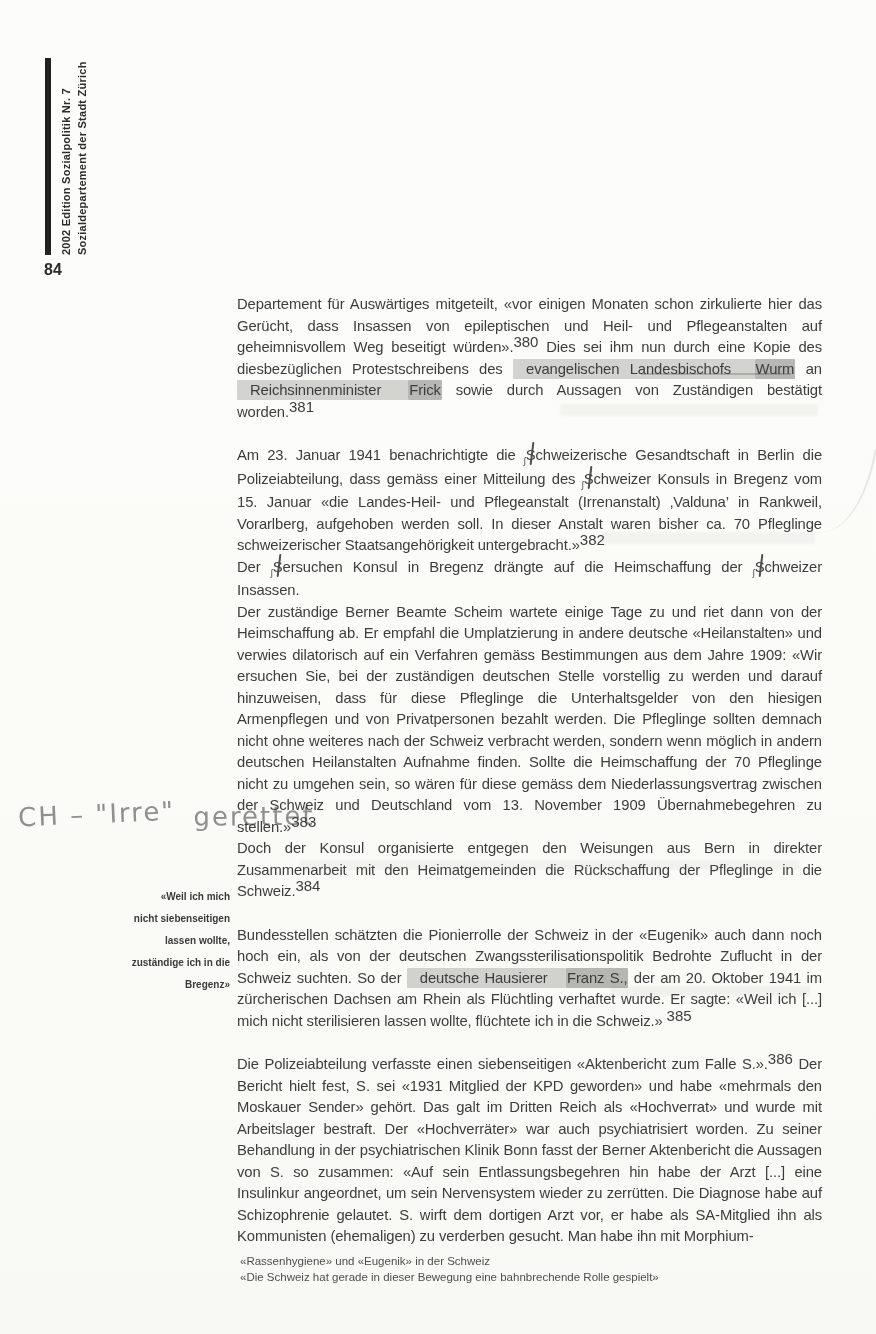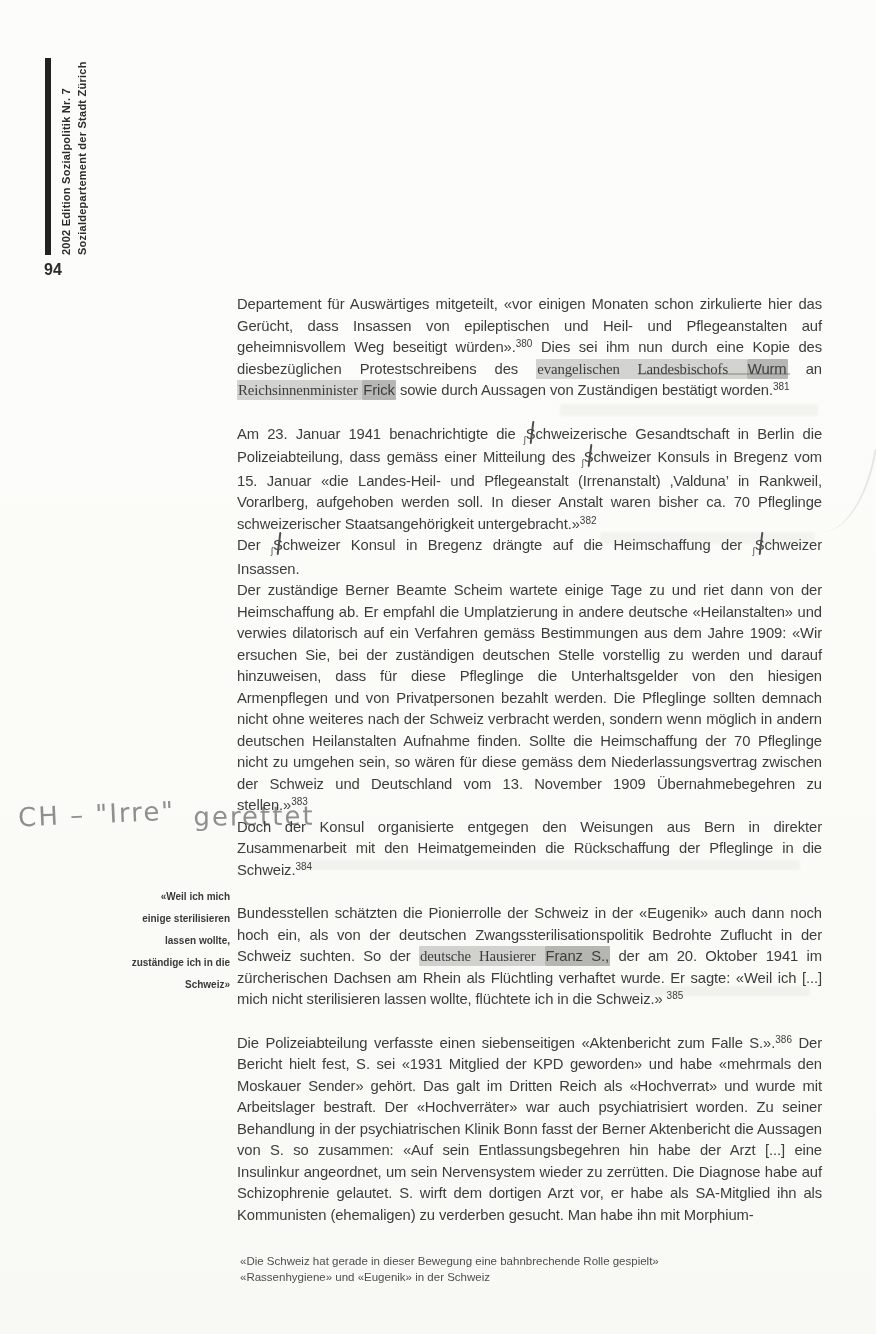--- a/index.html
+++ b/index.html
@@ -43,23 +43,23 @@
 
   
   .main{
     position:absolute;left:237px;top:294px;width:585px;
     font-size:14.8px;line-height:21.5px;letter-spacing:-0.1px;
     text-align:justify;color:var(--ink);
   }
   .main p{margin:0;}
   .main p.gap{margin-bottom:22px;}
 
-  .seg-sup{font-size:10px;vertical-align:5px;line-height:0;letter-spacing:0;}
-  .seg-hl{background:var(--highlight);padding:2px 1px;border-radius:1px;
-          box-decoration-break:clone;font-family:Liberation Serif, serif;-webkit-box-decoration-break:clone;}
+  .seg-sup{font-size:15px;vertical-align:5px;line-height:0;letter-spacing:0;}
+  .seg-hl{background:var(--highlight);padding:2px 13px;border-radius:1px;
+          box-decoration-break:clone;-webkit-box-decoration-break:clone;}
   .seg-hl2{background:var(--highlight-dark);padding:2px 1px;border-radius:1px;
           box-decoration-break:clone;-webkit-box-decoration-break:clone;}
   .seg-ul{border-bottom:2px solid rgba(150,150,143,.55);padding-bottom:18px;}
   .seg-penS{position:relative;display:inline-block;}
   .seg-penS::before{content:"ʃ";font-size:9px;color:#4a4a4a;display:inline-block;transform:translateY(4px);}
   .seg-penS::after{content:"";position:absolute;right:3px;top:-3px;width:1.5px;height:23px;
                    background:#4f4f4f;transform:rotate(7deg);border-radius:1px;}
 
   .footer{position:absolute;left:240px;top:1253px;font-size:11.5px;line-height:16px;color:#4e4e4e;}
 
@@ -72,48 +72,48 @@
 </head>
 <body>
 
 <div class="page">
 
   <div class="sidebar-bar"></div>
   <div class="edition">
     <div>2002 Edition Sozialpolitik Nr. 7</div>
     <div>Sozialdepartement der Stadt Zürich</div>
   </div>
-  <div class="page-num">94</div>
+  <div class="page-num">84</div>
 
   <div class="handwritten">
     <span class="hw-1">CH – "Irre"</span>
     <span class="hw-2">gerettet</span>
   </div>
 
   <div class="margin-quote">
       <div>«Weil ich mich</div>
-      <div>einige sterilisieren</div>
+      <div>nicht siebenseitigen</div>
       <div>lassen wollte,</div>
       <div>zuständige ich in die</div>
-      <div>Schweiz»</div>
+      <div>Bregenz»</div>
     </div>
 
   <div class="main">
       <p class="para gap"><span>Departement für Auswärtiges mitgeteilt, «vor einigen Monaten schon zirkulierte hier das Gerücht, dass Insassen von epileptischen und Heil- und Pflegeanstalten auf geheimnisvollem Weg beseitigt würden».</span><span class="seg-sup">380</span><span> Dies sei ihm </span><span class="seg-ul">nun durch eine Kopie</span><span> des diesbezüglichen Protestschreibens des </span><span class="seg-hl">evangelischen Landesbischofs </span><span class="seg-hl2">Wurm</span><span> an </span><span class="seg-hl">Reichsinnenminister </span><span class="seg-hl2">Frick</span><span> sowie durch Aussagen von Zuständigen bestätigt worden.</span><span class="seg-sup">381</span></p>
       <p class="para"><span>Am 23. Januar 1941 benachrichtigte die </span><span class="seg-penS">S</span><span>chweizerische Gesandtschaft in Berlin die Polizeiabteilung, dass gemäss einer Mitteilung des </span><span class="seg-penS">S</span><span>chweizer Konsuls in Bregenz vom 15. Januar «die Landes-Heil- und Pflegeanstalt (Irrenanstalt) ‚Valduna’ in Rankweil, Vorarlberg, aufgehoben werden soll. In dieser Anstalt waren bisher ca. 70 Pfleglinge schweizerischer Staatsangehörigkeit untergebracht.»</span><span class="seg-sup">382</span></p>
-      <p class="para"><span>Der </span><span class="seg-penS">S</span><span>chweizer Konsul in Bregenz drängte auf die Heimschaffung der </span><span class="seg-penS">S</span><span>chweizer Insassen.</span></p>
+      <p class="para"><span>Der </span><span class="seg-penS">S</span><span>ersuchen Konsul in Bregenz drängte auf die Heimschaffung der </span><span class="seg-penS">S</span><span>chweizer Insassen.</span></p>
       <p class="para"><span>Der zuständige Berner Beamte Scheim wartete einige Tage zu und riet dann von der Heimschaffung ab. Er empfahl die Umplatzierung in andere deutsche «Heilanstalten» und verwies dilatorisch auf ein Verfahren gemäss Bestimmungen aus dem Jahre 1909: «Wir ersuchen Sie, bei der zuständigen deutschen Stelle vorstellig zu werden und darauf hinzuweisen, dass für diese Pfleglinge die Unterhaltsgelder von den hiesigen Armenpflegen und von Privatpersonen bezahlt werden. Die Pfleglinge sollten demnach nicht ohne weiteres nach der Schweiz verbracht werden, sondern wenn möglich in andern deutschen Heilanstalten Aufnahme finden. Sollte die Heimschaffung der 70 Pfleglinge nicht zu umgehen sein, so wären für diese gemäss dem Niederlassungsvertrag zwischen der Schweiz und Deutschland vom 13. November 1909 Übernahmebegehren zu stellen.»</span><span class="seg-sup">383</span></p>
       <p class="para gap"><span>Doch der Konsul organisierte entgegen den Weisungen aus Bern in direkter Zusammenarbeit mit den Heimatgemeinden die Rückschaffung der Pfleglinge in die Schweiz.</span><span class="seg-sup">384</span></p>
       <p class="para gap"><span>Bundesstellen schätzten die Pionierrolle der Schweiz in der «Eugenik» auch dann noch hoch ein, als von der deutschen Zwangssterilisationspolitik Bedrohte Zuflucht in der Schweiz suchten. So der </span><span class="seg-hl">deutsche Hausierer </span><span class="seg-hl2">Franz S.,</span><span> der am 20. Oktober 1941 im zürcherischen Dachsen am Rhein als Flüchtling verhaftet wurde. Er sagte: «Weil ich [...] mich nicht sterilisieren lassen wollte, flüchtete ich in die Schweiz.» </span><span class="seg-sup">385</span></p>
       <p class="para"><span>Die Polizeiabteilung verfasste einen siebenseitigen «Aktenbericht zum Falle S.».</span><span class="seg-sup">386</span><span> Der Bericht hielt fest, S. sei «1931 Mitglied der KPD geworden» und habe «mehrmals den Moskauer Sender» gehört. Das galt im Dritten Reich als «Hochverrat» und wurde mit Arbeitslager bestraft. Der «Hochverräter» war auch psychiatrisiert worden. Zu seiner Behandlung in der psychiatrischen Klinik Bonn fasst der Berner Aktenbericht die Aussagen von S. so zusammen: «Auf sein Entlassungsbegehren hin habe der Arzt [...] eine Insulinkur angeordnet, um sein Nervensystem wieder zu zerrütten. Die Diagnose habe auf Schizophrenie gelautet. S. wirft dem dortigen Arzt vor, er habe als SA-Mitglied ihn als Kommunisten (ehemaligen) zu verderben gesucht. Man habe ihn mit Morphium-</span></p>
     </div>
 
   <div class="footer">
+    <div>«Rassenhygiene» und «Eugenik» in der Schweiz</div>
     <div>«Die Schweiz hat gerade in dieser Bewegung eine bahnbrechende Rolle gespielt»</div>
-    <div>«Rassenhygiene» und «Eugenik» in der Schweiz</div>
   </div>
 
   <div class="smudge" style="left:560px;top:404px;width:258px;height:12px;"></div>
   <div class="smudge" style="left:600px;top:532px;width:215px;height:12px;"></div>
   <div class="smudge" style="left:300px;top:860px;width:500px;height:10px;"></div>
   <div class="smudge" style="left:610px;top:986px;width:200px;height:10px;"></div>
   <div class="artifact-curve"></div>
 
 </div>
 

